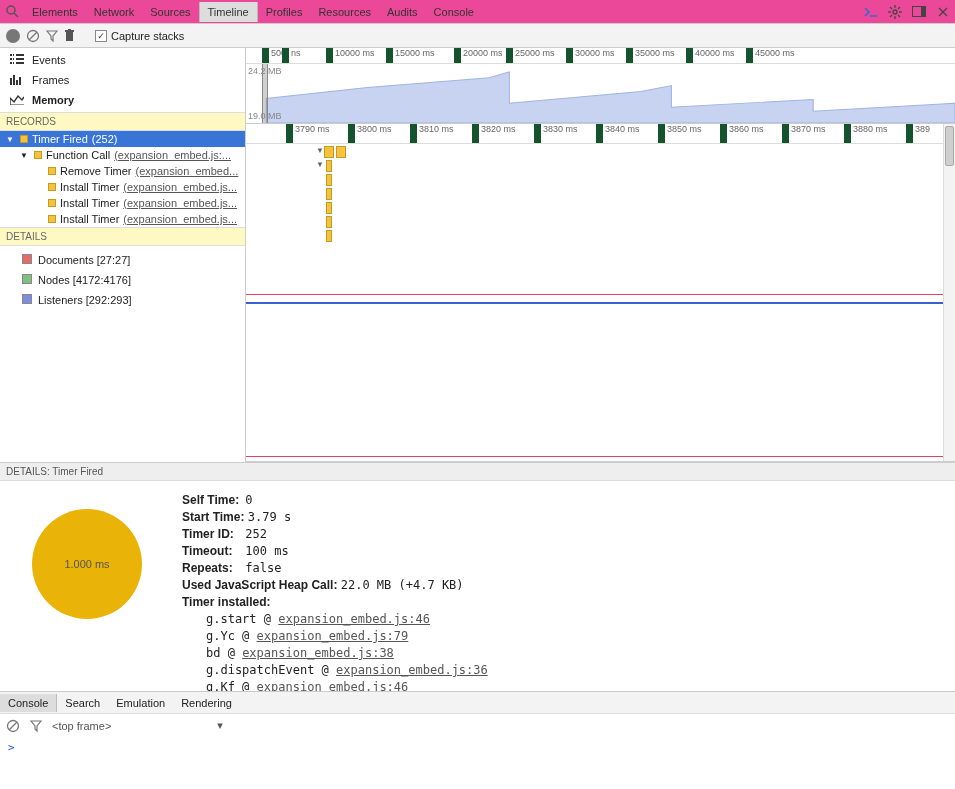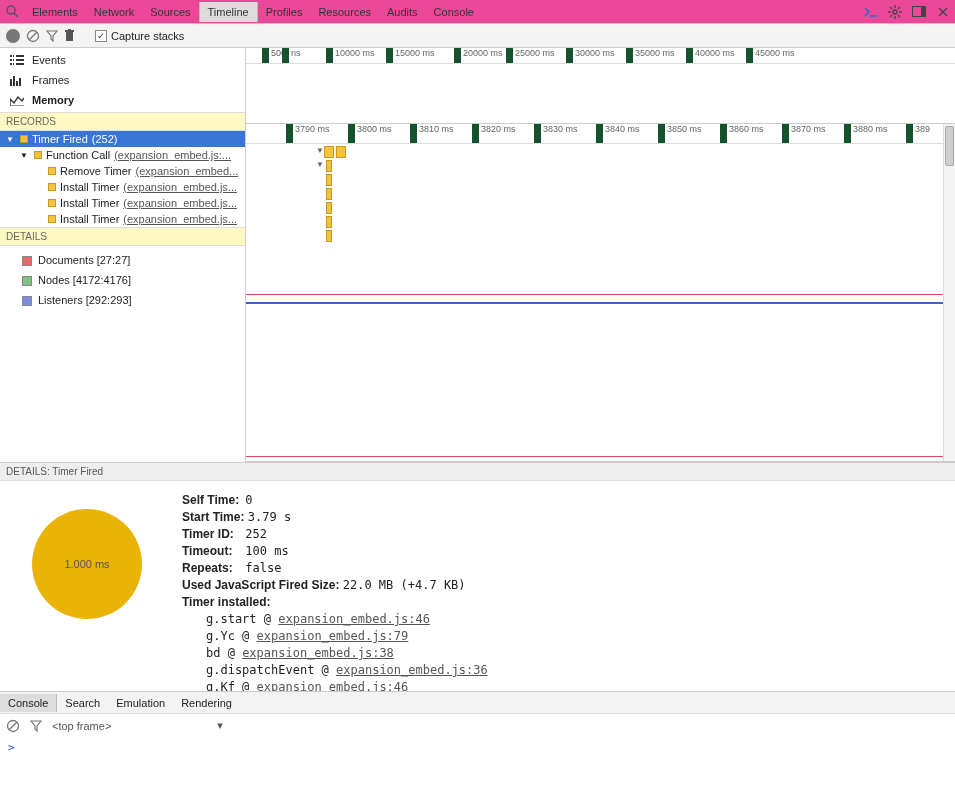--- a/index.html
+++ b/index.html
@@ -10,31 +10,31 @@
 .tab { padding: 4px 8px; cursor: pointer; color: #333; }
 .tab.active { background: #ddd; border-left: 1px solid #bbb; border-right: 1px solid #bbb; }
 .spacer { flex: 1; }
 .sub-toolbar { display: flex; align-items: center; height: 24px; border-bottom: 1px solid #ccc; background: #f3f3f3; gap: 6px; padding: 0 6px; }
 .circle-icon { width: 14px; height: 14px; border-radius: 50%; }
 .main-row { display: flex; flex: 1; min-height: 0; flex-direction: column; }
 .body-row { display: flex; height: 414px; }
 .left-col { width: 246px; border-right: 1px solid #ccc; display: flex; flex-direction: column; background: #fff; }
 .section-header { background: #fef9c3; color: #666; font-size: 10px; padding: 3px 6px; border-bottom: 1px solid #ddd; border-top: 1px solid #ddd; }
 .view-list { padding: 2px 0; }
-.view-item { display: flex; align-items: center; gap: 8px; padding: 4px 10px; cursor: pointer; }
+.view-item { display: flex; align-items: flex-start; gap: 8px; padding: 4px 10px; cursor: pointer; }
 .view-item.active { font-weight: bold; }
 .view-icon { width: 14px; display: inline-flex; justify-content: center; }
 .records-tree { flex: none; overflow: hidden; }
 .tree-row { display: flex; align-items: center; padding: 2px 4px; gap: 4px; white-space: nowrap; overflow: hidden; text-overflow: ellipsis; }
 .tree-row.selected { background: #3875d7; color: #fff; }
 .tree-toggle { width: 10px; font-size: 8px; }
 .tree-marker { width: 8px; height: 8px; background: #f5c33b; border: 1px solid #c89a1f; }
 .link { color: #555; text-decoration: underline; cursor: pointer; }
 .counters { padding: 4px 6px; }
-.counter-row { display: flex; align-items: flex-end; gap: 6px; padding: 4px 16px; }
+.counter-row { display: flex; align-items: flex-start; gap: 6px; padding: 4px 16px; }
 .counter-swatch { width: 10px; height: 10px; border: 1px solid #888; }
 .right-col { flex: 1; display: flex; flex-direction: column; min-width: 0; background: #fff; }
 .overview { height: 76px; border-bottom: 1px solid #ccc; position: relative; background: #fff; }
 .overview-ruler { height: 16px; border-bottom: 1px solid #ddd; position: relative; font-size: 9px; color: #666; }
 .ruler-tick { position: absolute; top: 0; height: 100%; border-left: 7px solid #14532d; padding-left: 2px; }
 .overview-chart { position: absolute; top: 16px; left: 0; right: 0; bottom: 0; }
 .mem-label { position: absolute; font-size: 9px; color: #888; left: 2px; }
 .flame-area { display: flex; flex: 1; min-height: 0; border-bottom: 1px solid #ccc; }
 .flame-ruler-wrap { flex: 1; display: flex; flex-direction: column; min-width: 0; }
 .flame-ruler { height: 20px; border-bottom: 1px solid #ddd; position: relative; font-size: 9px; color: #666; padding-left: 12px; }
@@ -250,20 +250,28 @@
             <span class="ruler-tick" style="left: 36px;">ns</span>
             <span class="ruler-tick" style="left: 80px;">10000 ms</span>
             <span class="ruler-tick" style="left: 140px;">15000 ms</span>
             <span class="ruler-tick" style="left: 208px;">20000 ms</span>
             <span class="ruler-tick" style="left: 260px;">25000 ms</span>
             <span class="ruler-tick" style="left: 320px;">30000 ms</span>
             <span class="ruler-tick" style="left: 380px;">35000 ms</span>
             <span class="ruler-tick" style="left: 440px;">40000 ms</span>
             <span class="ruler-tick" style="left: 500px;">45000 ms</span>
           </div>
+    <div class="overview-chart">
+      <span class="mem-label" style="top:2px">24.2 MB</span>
+      <span class="mem-label" style="bottom:2px">19.0 MB</span>
+      <svg width="100%" height="100%" viewBox="0 0 700 60" preserveAspectRatio="none">
+        <path d="M20 50 L20 35 L120 24 L240 14 L260 8 L260 40 L390 28 L420 22 L420 44 L560 36 L560 48 L700 40 L700 60 L20 60 Z" fill="#c7d3f0" stroke="#9fb2e2"></path>
+      </svg>
+      <div style="position:absolute;left:16px;top:0;bottom:0;width:6px;background:rgba(120,120,120,.35);border-left:1px solid #888;border-right:1px solid #888"></div>
+    </div>
   </div>
 
   <div class="flame-area">
     <div class="flame-ruler-wrap">
       <div class="flame-ruler" id="flame-ruler">
               <span class="ruler-tick" style="left: 40px;">3790 ms</span>
               <span class="ruler-tick" style="left: 102px;">3800 ms</span>
               <span class="ruler-tick" style="left: 164px;">3810 ms</span>
               <span class="ruler-tick" style="left: 226px;">3820 ms</span>
               <span class="ruler-tick" style="left: 288px;">3830 ms</span>
@@ -304,21 +312,21 @@
   <div class="details-body">
     <div class="pie">
           <span>1.000 ms</span>
         </div>
     <div class="props">
       <div><span class="label">Self Time:</span> <span class="mono">0</span></div>
       <div><span class="label">Start Time:</span> <span class="mono">3.79 s</span></div>
       <div><span class="label">Timer ID:</span> <span class="mono">252</span></div>
       <div><span class="label">Timeout:</span> <span class="mono">100 ms</span></div>
       <div><span class="label">Repeats:</span> <span class="mono">false</span></div>
-      <div><span class="label">Used JavaScript Fired Size:</span> <span class="mono">22.0 MB (+4.7 KB)</span></div>
+      <div><span class="label">Used JavaScript Heap Call:</span> <span class="mono">22.0 MB (+4.7 KB)</span></div>
       <div><span class="label">Timer installed:</span></div>
       <div class="stack mono" id="stack-lines">
             <div>g.start @ <span class="link">expansion_embed.js:46</span></div>
             <div>g.Yc @ <span class="link">expansion_embed.js:79</span></div>
             <div>bd @ <span class="link">expansion_embed.js:38</span></div>
             <div>g.dispatchEvent @ <span class="link">expansion_embed.js:36</span></div>
             <div>g.Kf @ <span class="link">expansion_embed.js:46</span></div>
           </div>
     </div>
   </div>

